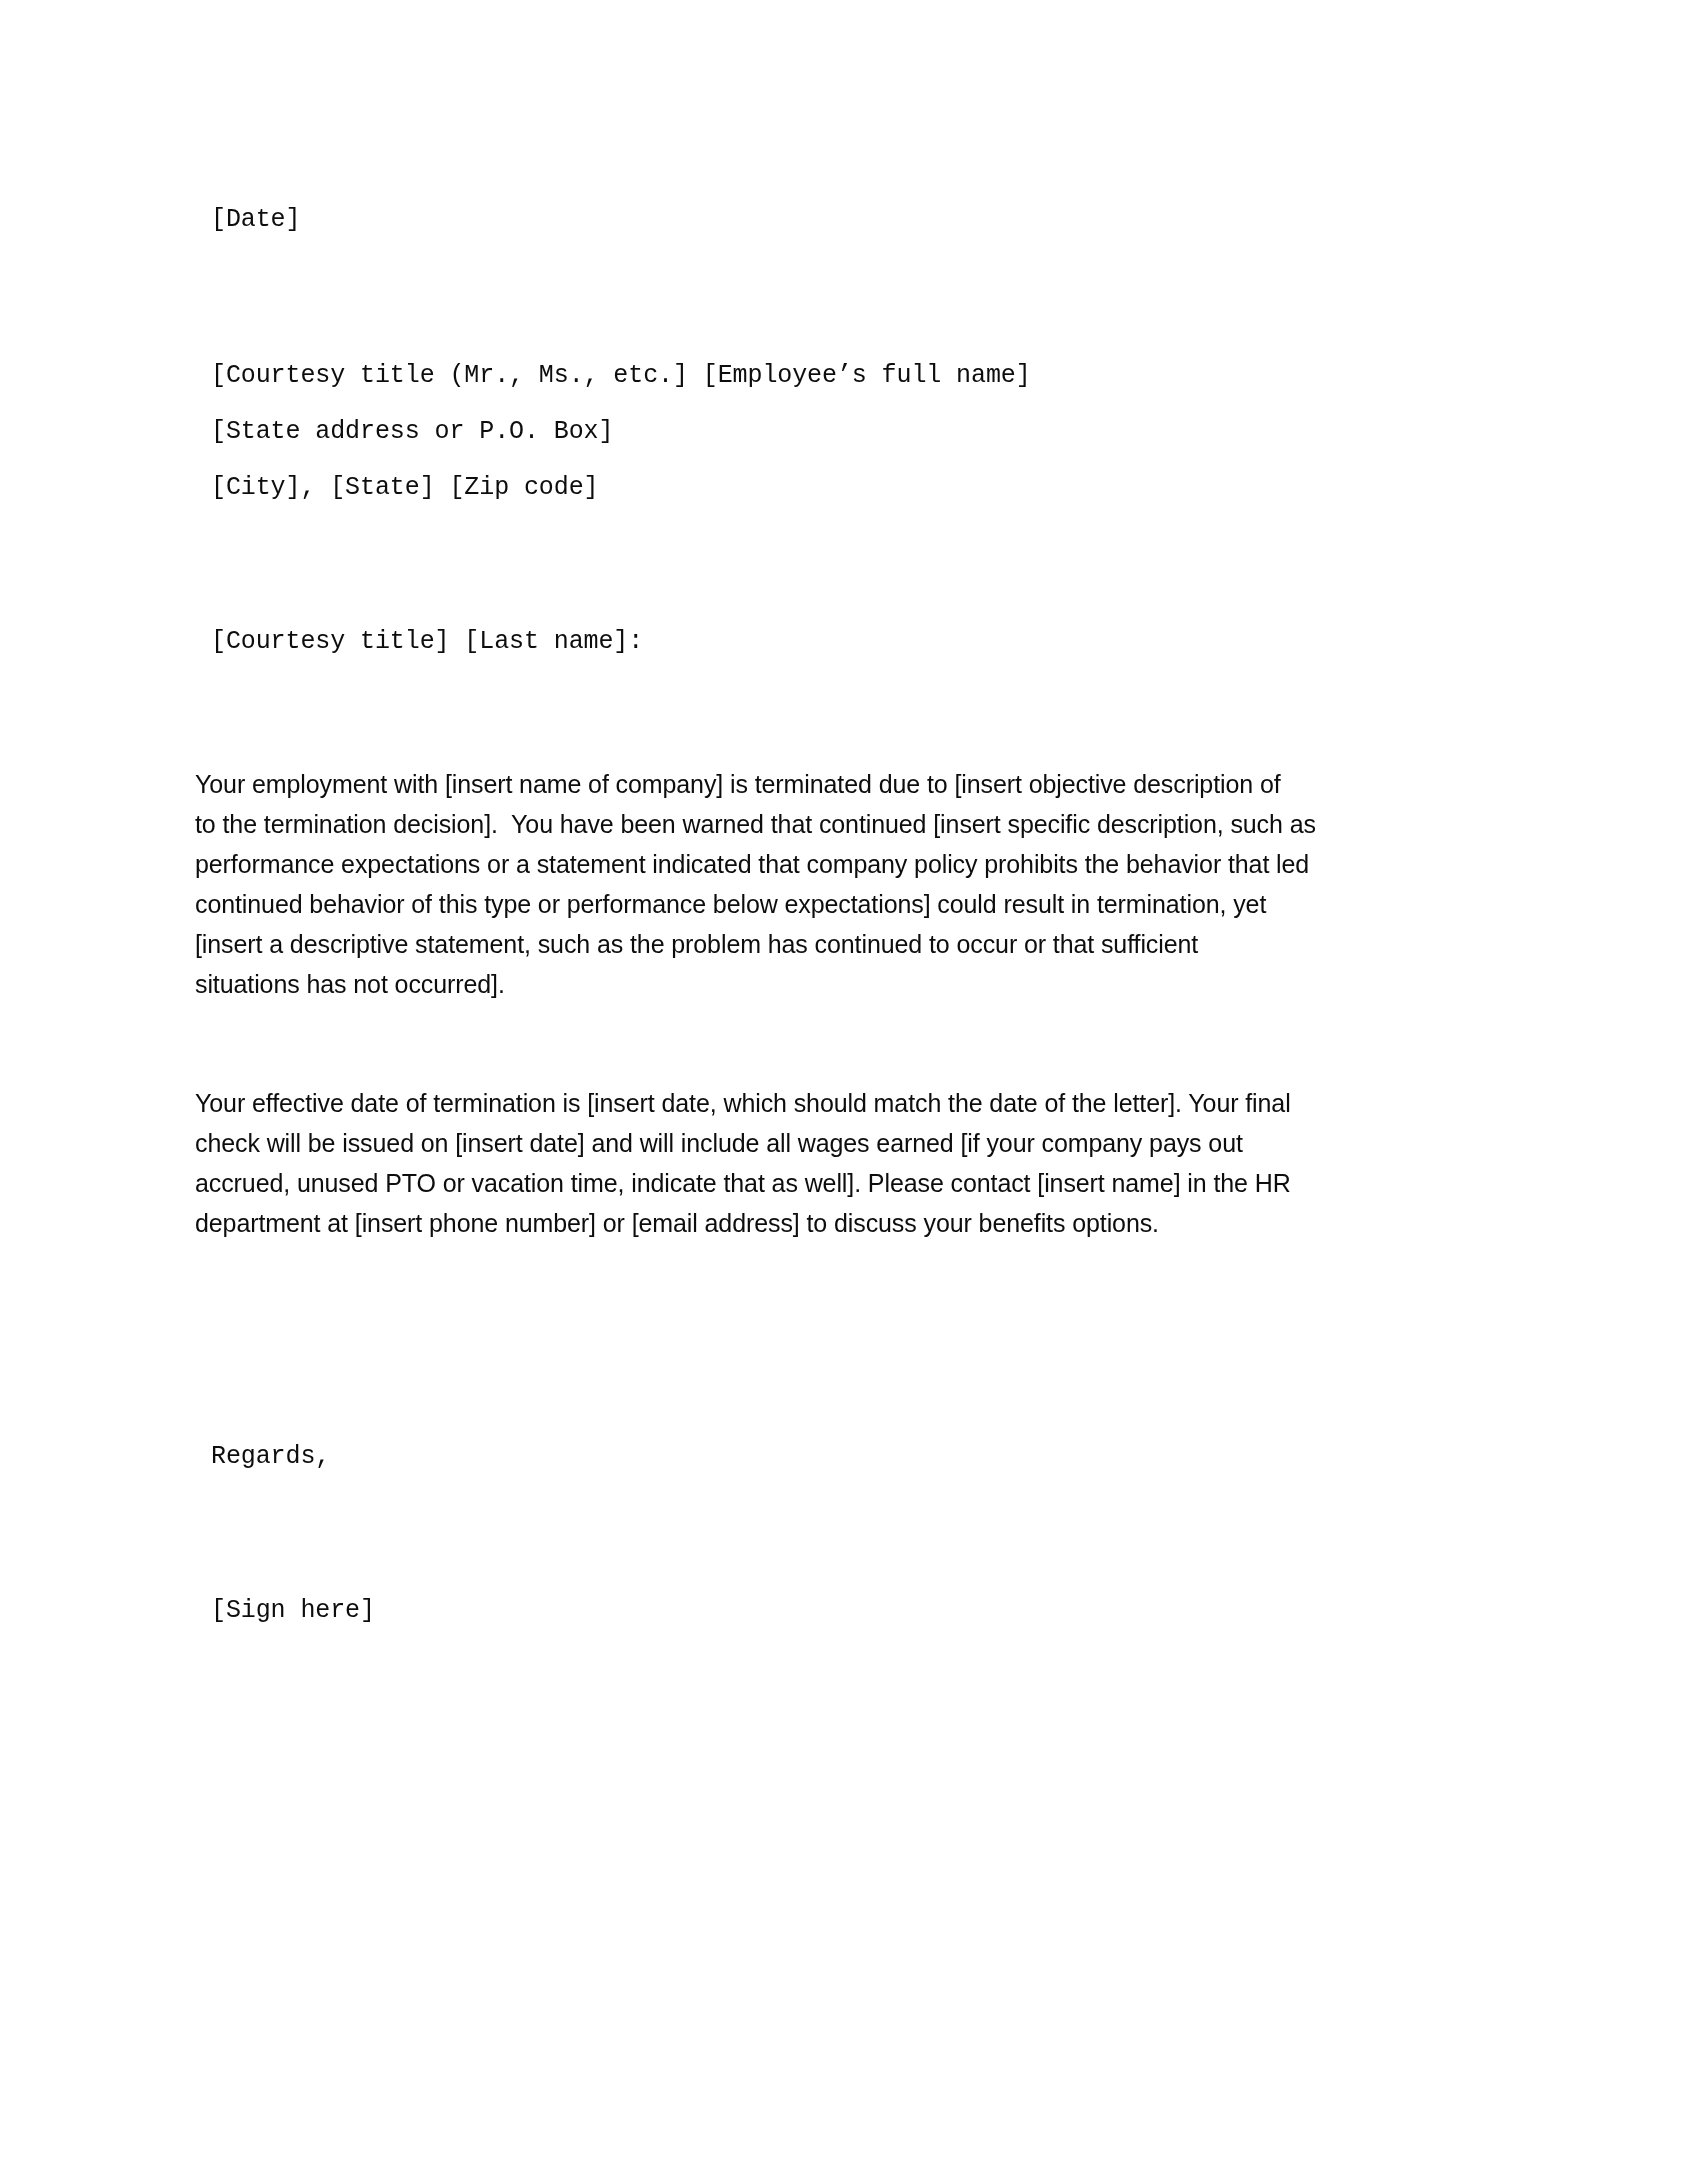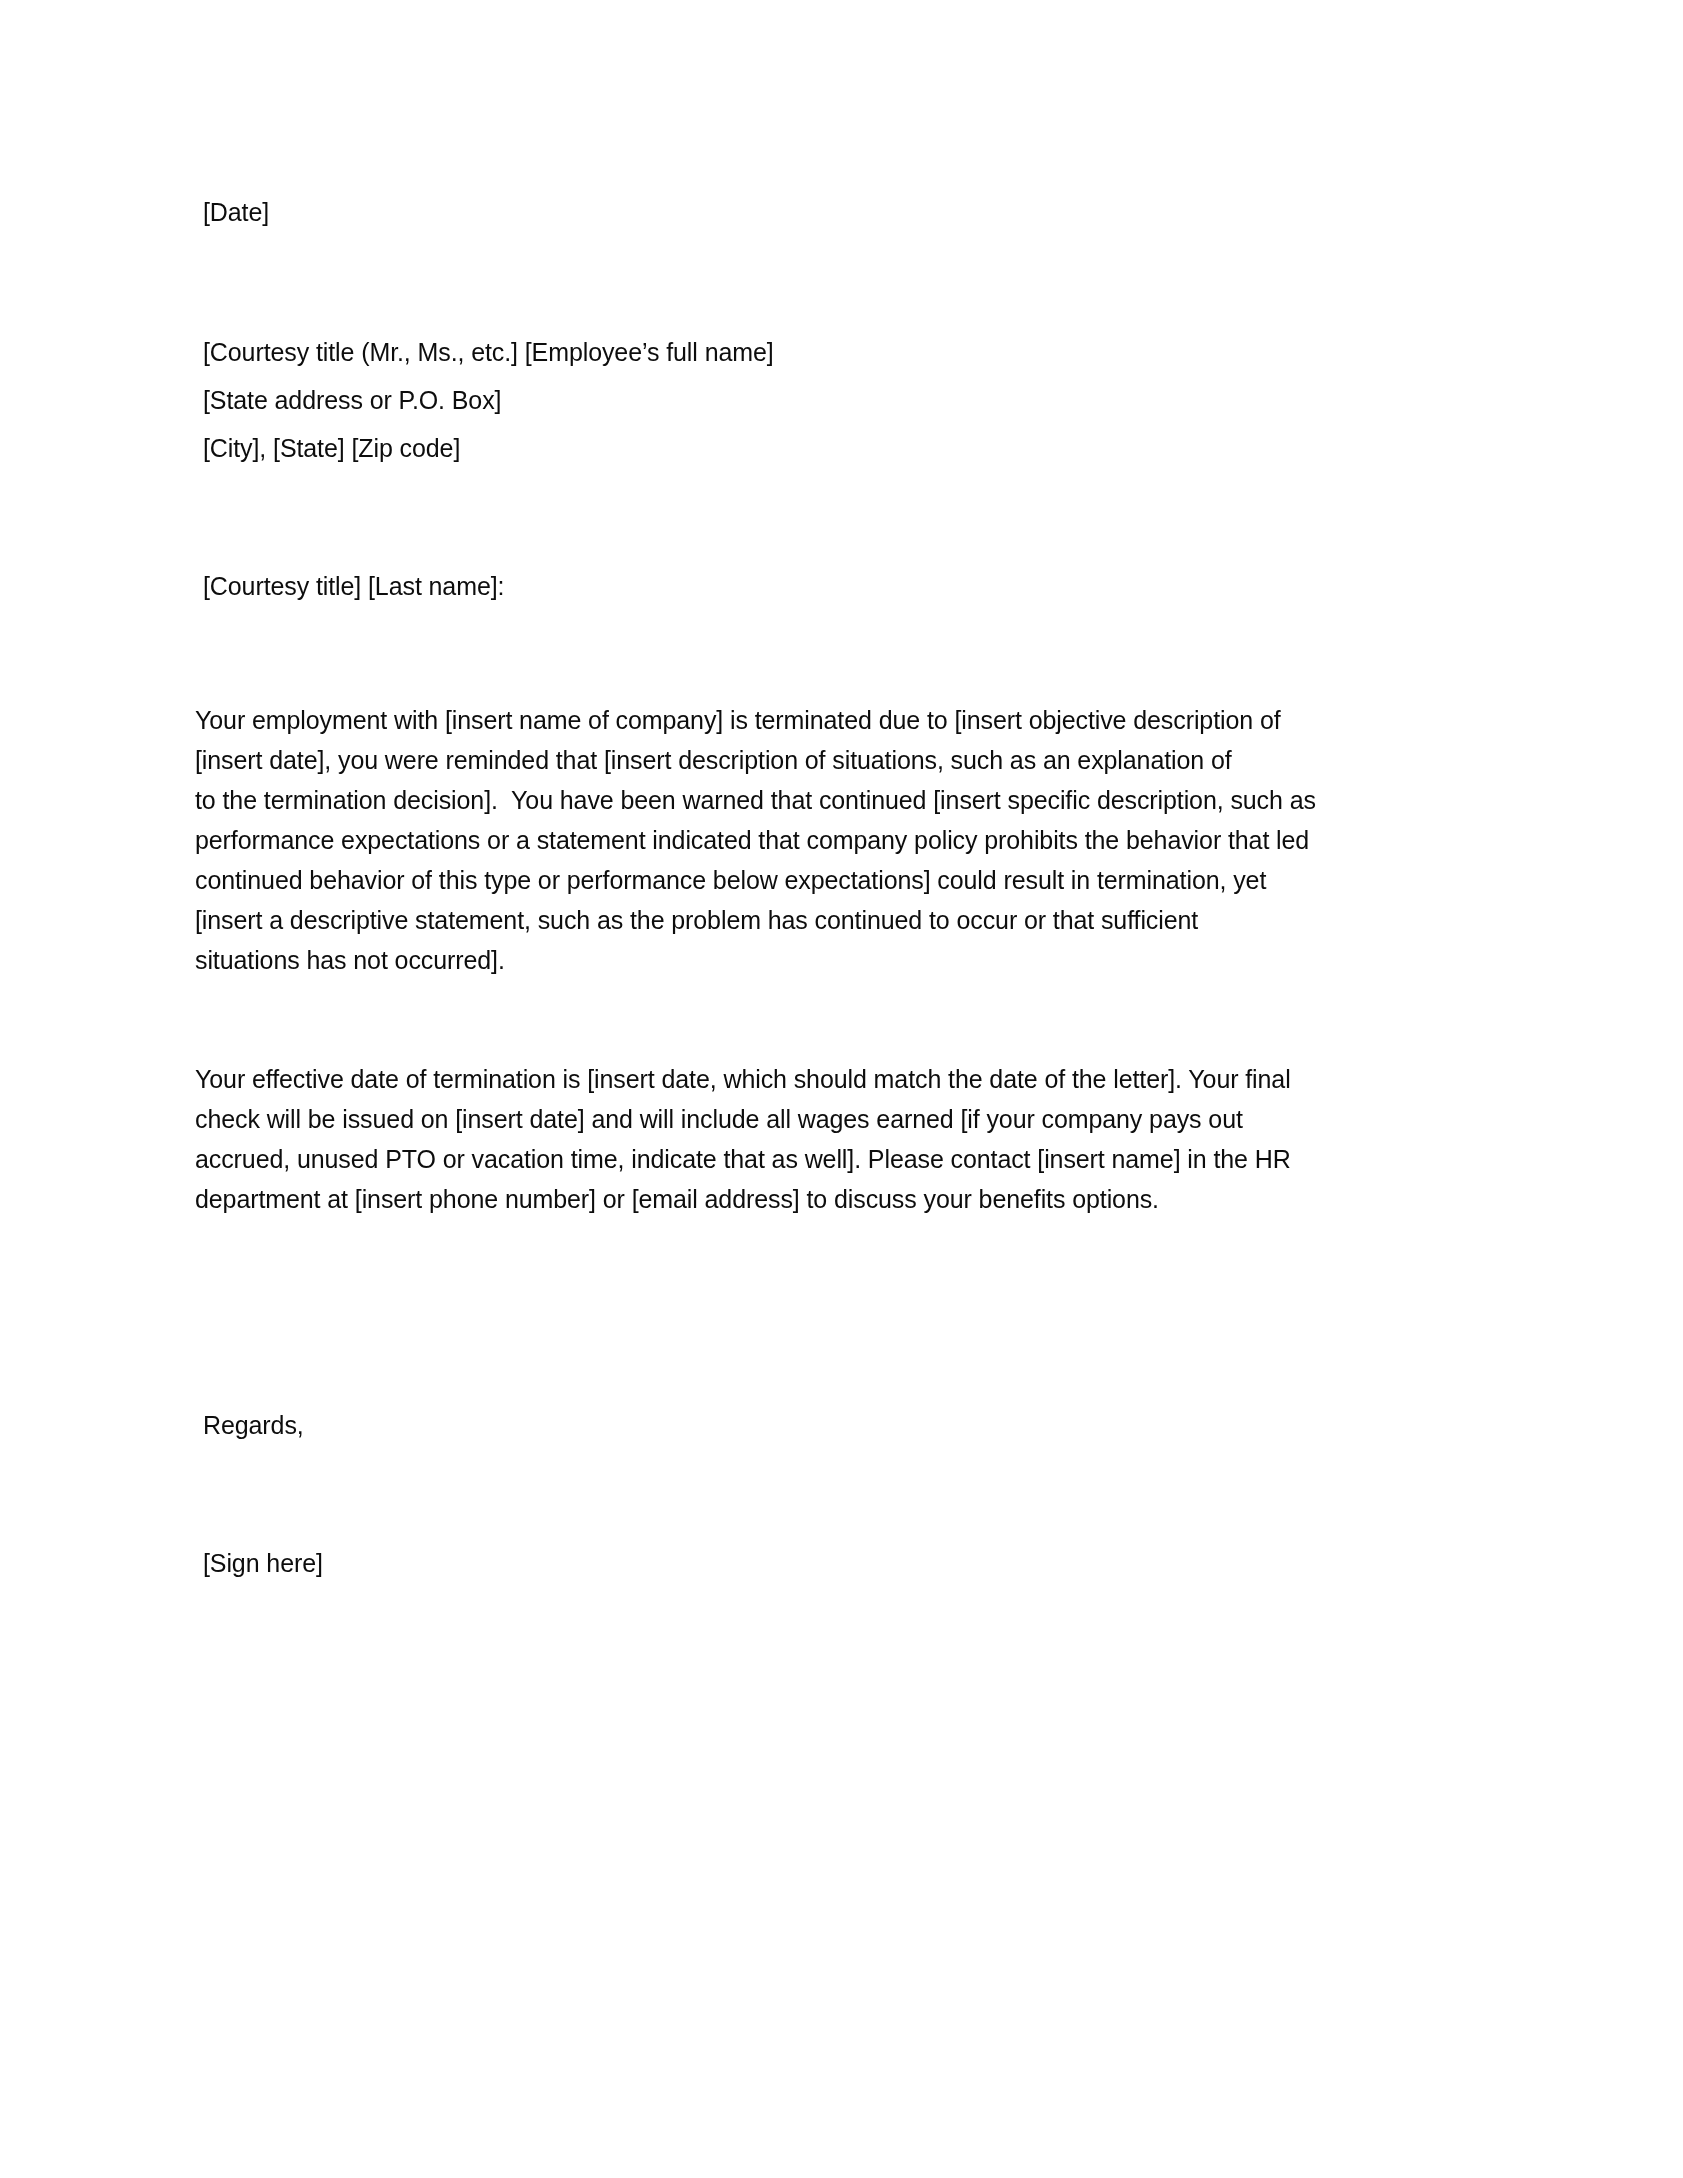--- a/index.html
+++ b/index.html
@@ -23,21 +23,22 @@
     width: 1277px;
   }
   .line {
     font-size: 25px;
     line-height: 40px;
     letter-spacing: -0.1px;
     white-space: pre-wrap;
     color: #0d0d0d;
   }
   .block {
-    margin: 8px;
+    margin: 16px;
+    font-family: Liberation Mono, monospace;
   }
   
   .gap-date    { height: 84px; }
   .gap-addr    { height: 82px; }
   .gap-salut   { height: 86px; }
   .gap-para    { height: 79px; }
   .gap-close   { height: 178px; }
   .gap-sign    { height: 82px; }
   .gap-signer  { height: 82px; }
   .addr-line + .addr-line { margin-top: 4px; }
@@ -59,21 +60,20 @@
     </div>
 
     <div class="gap-addr"></div>
 
     <div class="line block">[Courtesy title] [Last name]:</div>
 
     <div class="gap-salut"></div>
 
     <div>
       <div class="line">Your employment with [insert name of company] is terminated due to [insert objective description of</div>
-      <div class="line">[insert date], you were reminded that [insert description of situations, such as an explanation of</div>
       <div class="line">to the termination decision].  You have been warned that continued [insert specific description, such as</div>
       <div class="line">performance expectations or a statement indicated that company policy prohibits the behavior that led</div>
       <div class="line">continued behavior of this type or performance below expectations] could result in termination, yet</div>
       <div class="line">[insert a descriptive statement, such as the problem has continued to occur or that sufficient</div>
       <div class="line">situations has not occurred].</div>
     </div>
 
     <div class="gap-para"></div>
 
     <div>

